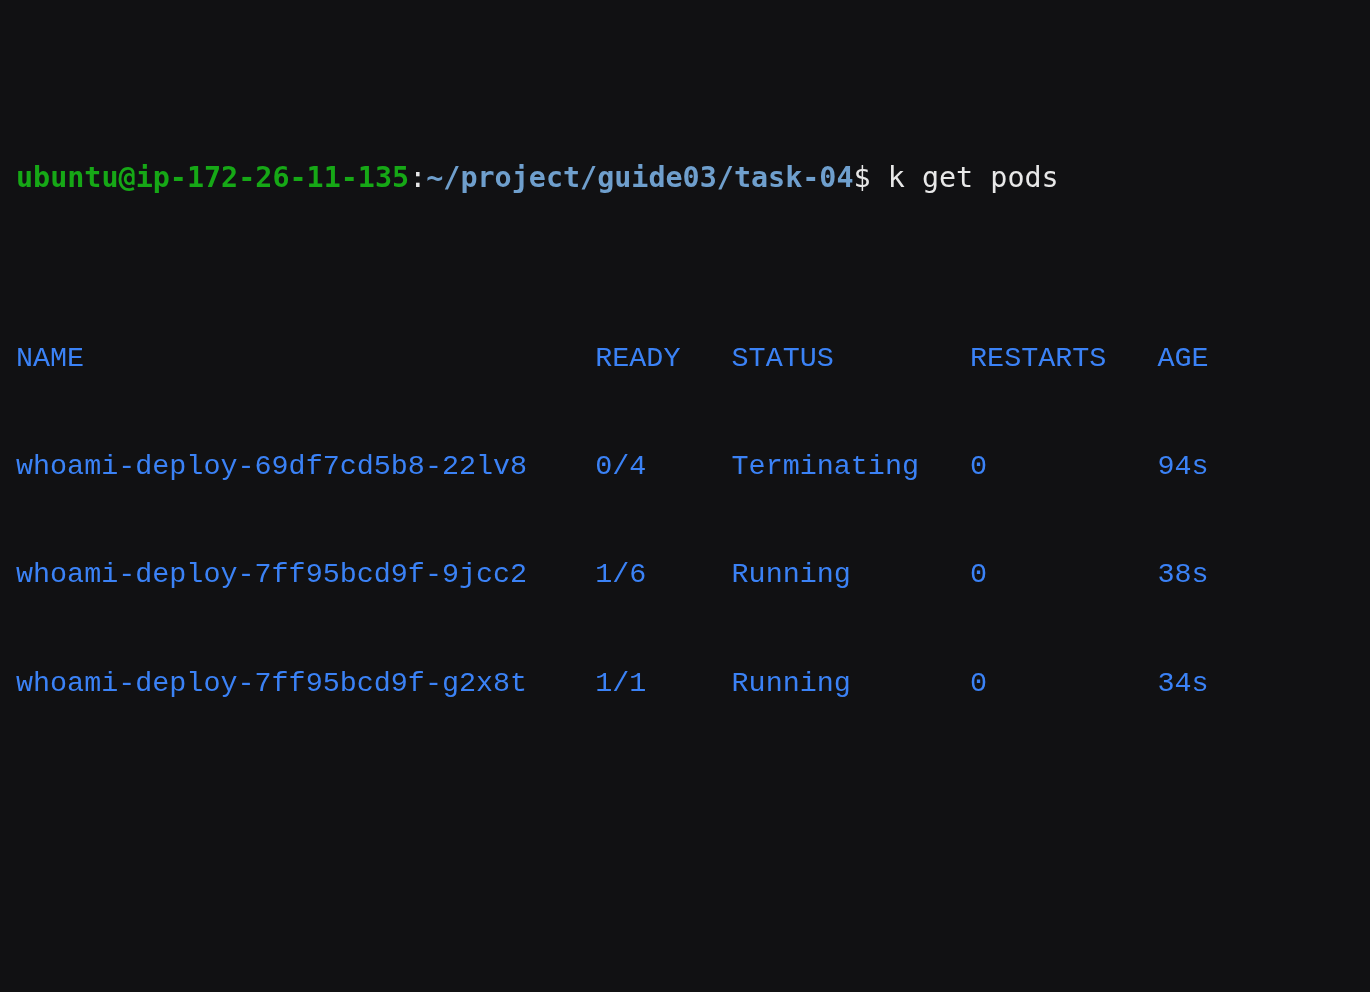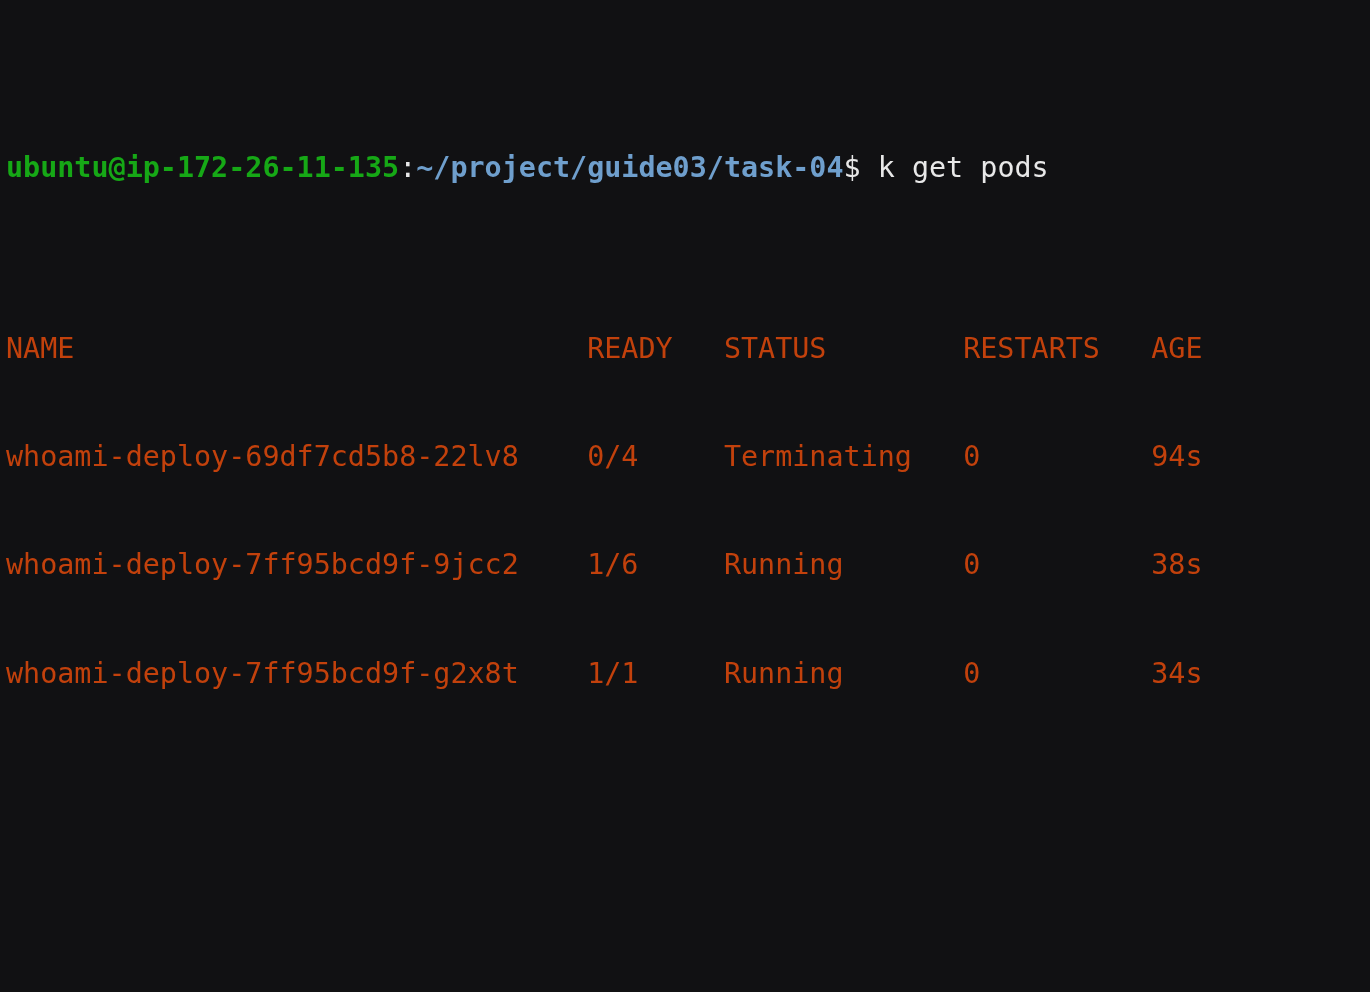--- a/index.html
+++ b/index.html
@@ -19,34 +19,34 @@
     height: 992px;
     background: #111113;
     color: #e8e8e8;
     font-family: "DejaVu Sans Mono", "Liberation Mono", monospace;
     font-size: 28.4px;
     line-height: 36.1px;
     letter-spacing: 0px;
     white-space: pre;
     overflow: hidden;
     box-sizing: border-box;
-    padding: 6px;
+    padding: 16px;
   }
   .line {
     height: 36.1px;
     white-space: pre;
     display: block;
     font-family: "DejaVu Sans Mono", "Liberation Mono", monospace;
   }
   .user { color: #16a816; font-weight: bold; }
   .colon { color: #e8e8e8; }
   .path { color: #6f9fcd; font-weight: bold; }
   .sym { color: #e8e8e8; }
   .cmd { color: #e8e8e8; }
-  .out { color: #c2410c; }
+  .out { color: #3b82f6; font-family: Liberation Mono, monospace; }
 </style>
 </head>
 <body>
 
 <div id="terminal">
 
   
   <div class="line"><span class="user">ubuntu@ip-172-26-11-135</span><span class="colon">:</span><span class="path">~/project/guide03/task-04</span><span class="sym">$</span><span class="cmd"> <span>k get pods</span></span></div>
 
   

